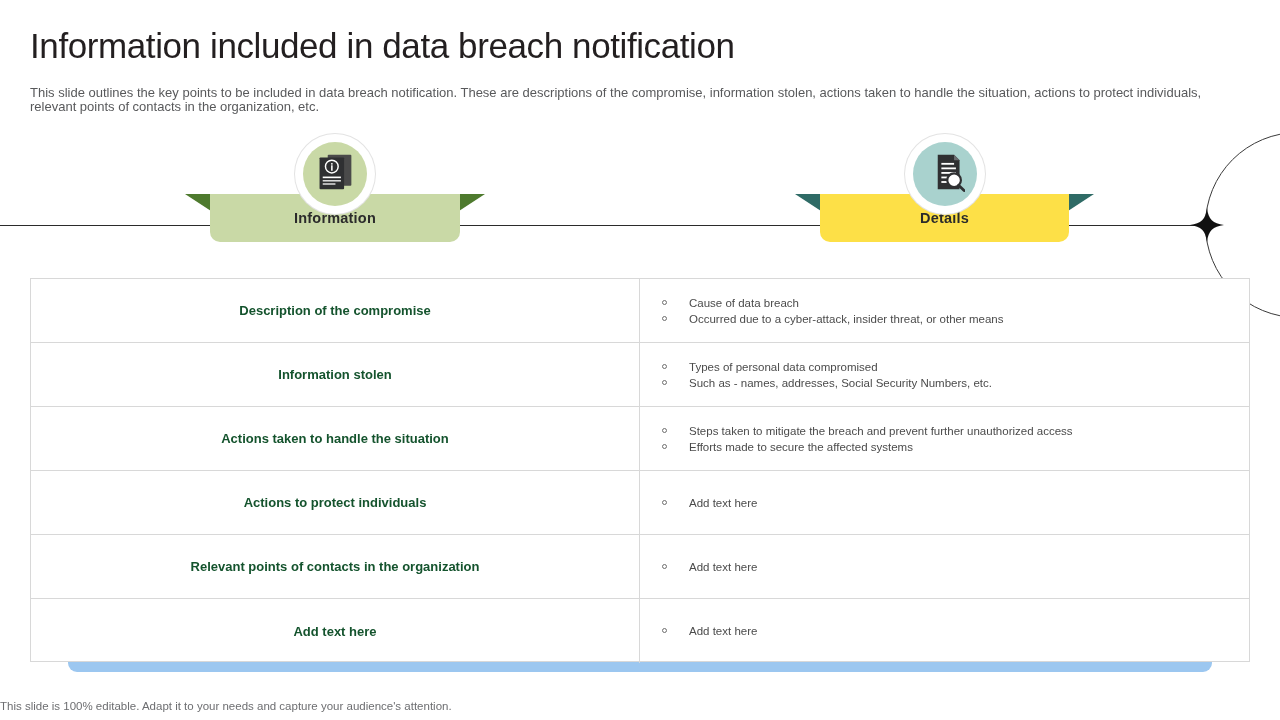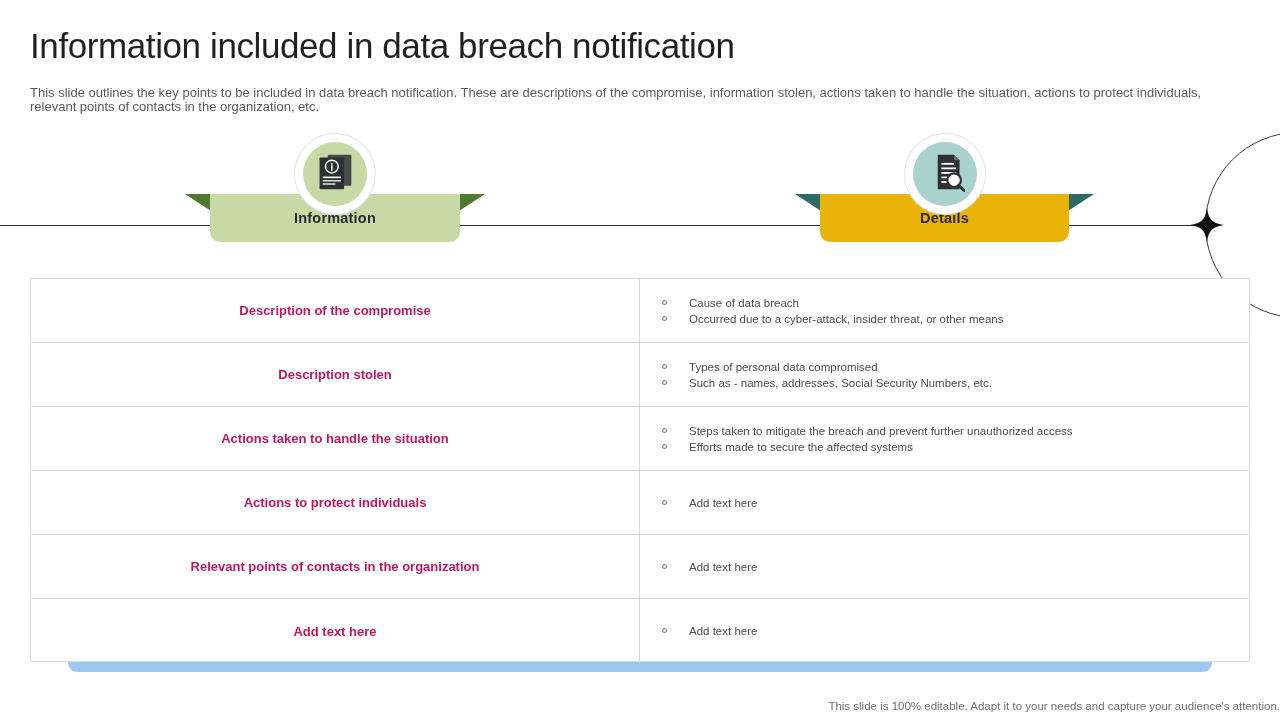--- a/index.html
+++ b/index.html
@@ -47,21 +47,21 @@
   .banner .plate-label {
     font-size: 14.5px; font-weight: bold; color: #2b2b2b; letter-spacing: .2px;
   }
   .fold {
     position: absolute; top: 0px; width: 26px; height: 17px;
   }
   .fold.left  { left: -25px; }
   .fold.right { right: -25px; }
 
   .banner-information .plate { background: #c9d9a6; }
-  .banner-details .plate { background: #eab308; }
+  .banner-details .plate { background: #fde047; }
 
   
   .medallion {
     position: absolute; top: 134px;
     width: 80px; height: 80px; border-radius: 50%;
     background: #ffffff;
     display: flex; align-items: center; justify-content: center;
     box-shadow: 0 0 0 1px #e3e3e3;
   }
   .medallion .inner {
@@ -79,21 +79,21 @@
     background: #fff;
   }
   .trow { display: flex; height: 64px; border-bottom: 1px solid #d8d8d8; }
   .trow:last-child { border-bottom: none; }
   .tcell-left {
     width: 609px; border-right: 1px solid #d8d8d8;
     display: flex; align-items: center; justify-content: center;
     padding: 0 16px;
   }
   .tcell-left span {
-    font-size: 13px; font-weight: bold; color: #be185d; text-align: center;
+    font-size: 13px; font-weight: bold; color: #14532d; text-align: center;
   }
   .tcell-right {
     flex: 1; display: flex; flex-direction: column; justify-content: center;
     padding: 0 0 0 22px;
   }
   .bullet-row {
     display: flex; align-items: flex-start; gap: 22px;
     font-size: 11.5px; line-height: 16px; color: #4b4b4b;
   }
   .bullet-mark {
@@ -104,21 +104,21 @@
   
   .accent-bar {
     position: absolute; left: 68px; top: 654px;
     width: 1144px; height: 18px;
     background: #9cc7f0; border-radius: 0 0 9px 9px;
   }
 
   
   .footer {
     position: absolute; left: 0; top: 700px; width: 1280px;
-    text-align: right; font-size: 11.5px; color: #6d6e71;
+    text-align: left; font-size: 11.5px; color: #6d6e71;
   }
 </style>
 </head>
 <body>
 
 <div class="slide">
 
   <div class="title">Information included in data breach notification</div>
   <div class="subtitle">This slide outlines the key points to be included in data breach notification. These are descriptions of the compromise, information stolen, actions taken to handle the situation, actions to protect individuals, relevant points of contacts in the organization, etc.</div>
 
@@ -212,21 +212,21 @@
         </div>
         <div class="bullet-row">
           <span class="bullet-mark"></span>
           <span>Occurred due to a cyber-attack, insider threat, or other means</span>
         </div>
       </div>
     </div>
 
     <div class="trow">
       <div class="tcell-left">
-        <span>Description stolen</span>
+        <span>Information stolen</span>
       </div>
       <div class="tcell-right">
         <div class="bullet-row">
           <span class="bullet-mark"></span>
           <span>Types of personal data compromised</span>
         </div>
         <div class="bullet-row">
           <span class="bullet-mark"></span>
           <span>Such as - names, addresses, Social Security Numbers, etc.</span>
         </div>

